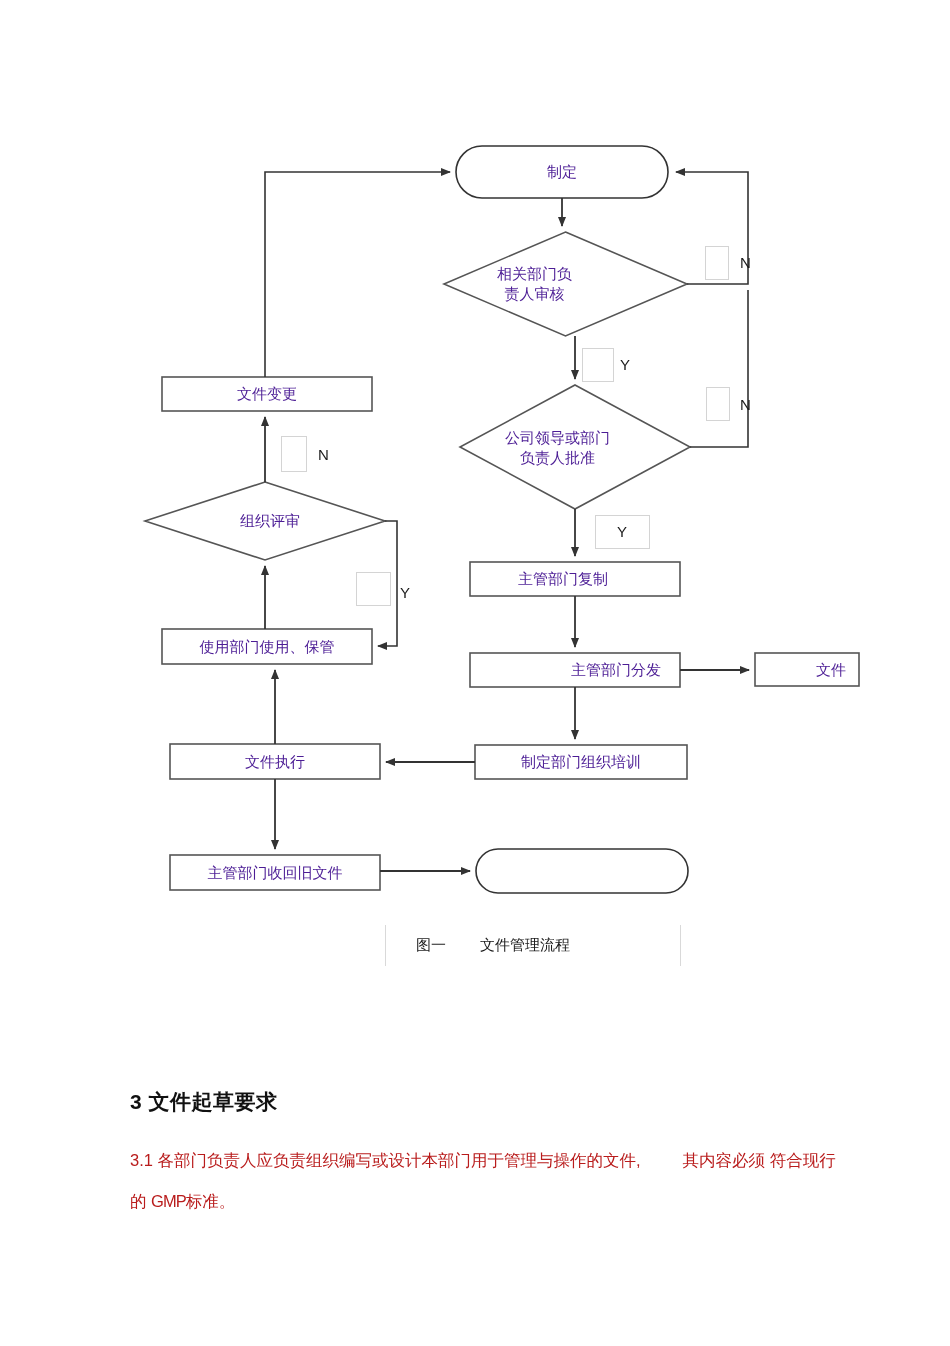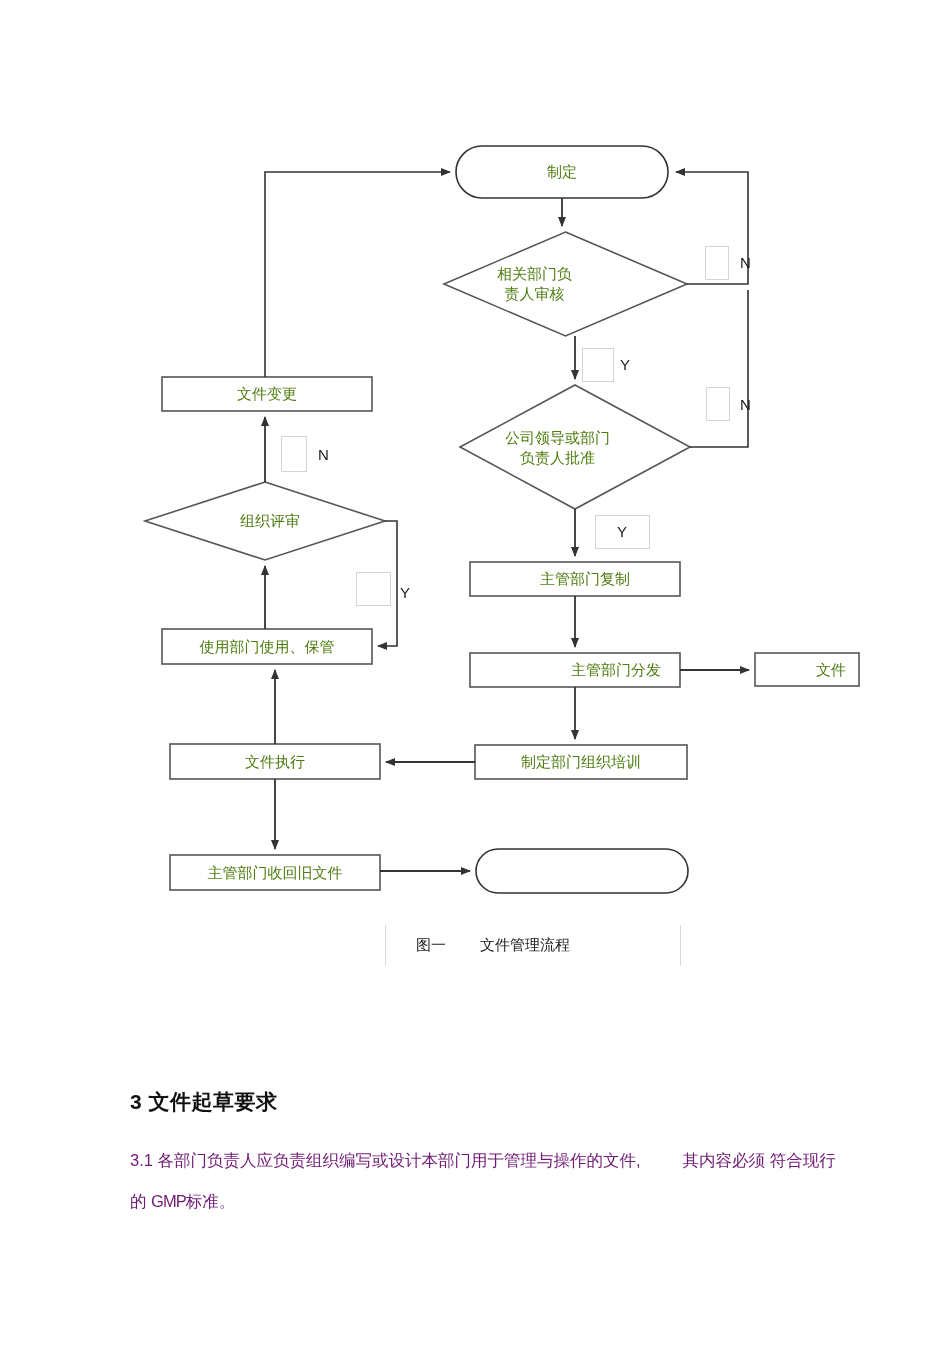--- a/index.html
+++ b/index.html
@@ -41,21 +41,21 @@
   
   .node-label {
     position: absolute;
     display: flex;
     align-items: center;
     justify-content: center;
     text-align: center;
     font-family: "Liberation Serif", "DejaVu Serif", serif;
     font-size: 15px;
     line-height: 20px;
-    color: #4d7c0f;
+    color: #4c1d95;
     white-space: pre-line;
     pointer-events: none;
   }
 
   
   .tag-box {
     position: absolute;
     border: 1px solid #d4d4d4;
     background: transparent;
     box-sizing: border-box;
@@ -103,21 +103,21 @@
     font-family: "Liberation Sans", "DejaVu Sans", sans-serif;
     font-size: 21px;
     font-weight: bold;
     color: #111;
     margin: 0 0 24px 0;
     letter-spacing: .5px;
   }
   .para {
     font-family: "Liberation Sans", "DejaVu Sans", sans-serif;
     font-size: 16.5px;
-    color: #701a75;
+    color: #b91c1c;
     margin: 0;
     line-height: 41px;
   }
   .para .gap { display: inline-block; width: 42px; }
   .para .tight { letter-spacing: -1px; }
 </style>
 </head>
 <body>
 
 <div id="page">
@@ -191,21 +191,21 @@
     </svg>
 
     <div class="node-label" style="left:456px; top:146px; width:212px; height:52px;">制定</div>
 
     <div class="node-label" style="left:475px; top:254px; width:180px; height:60px; justify-content:flex-start; padding-left:22px;">相关部门负
 责人审核</div>
 
     <div class="node-label" style="left:475px; top:418px; width:200px; height:60px; justify-content:flex-start; padding-left:30px;">公司领导或部门
 负责人批准</div>
 
-    <div class="node-label" style="left:480px; top:562px; width:210px; height:34px;">主管部门复制</div>
+    <div class="node-label" style="left:458px; top:562px; width:210px; height:34px;">主管部门复制</div>
 
     <div class="node-label" style="left:470px; top:653px; width:210px; height:34px;padding-left:41px;">主管部门分发</div>
 
     <div class="node-label" style="left:779px; top:653px; width:104px; height:33px;">文件</div>
 
     <div class="node-label" style="left:475px; top:745px; width:212px; height:34px;">制定部门组织培训</div>
 
     <div class="node-label" style="left:170px; top:744px; width:210px; height:35px;">文件执行</div>
 
     <div class="node-label" style="left:162px; top:629px; width:210px; height:35px;">使用部门使用、保管</div>

